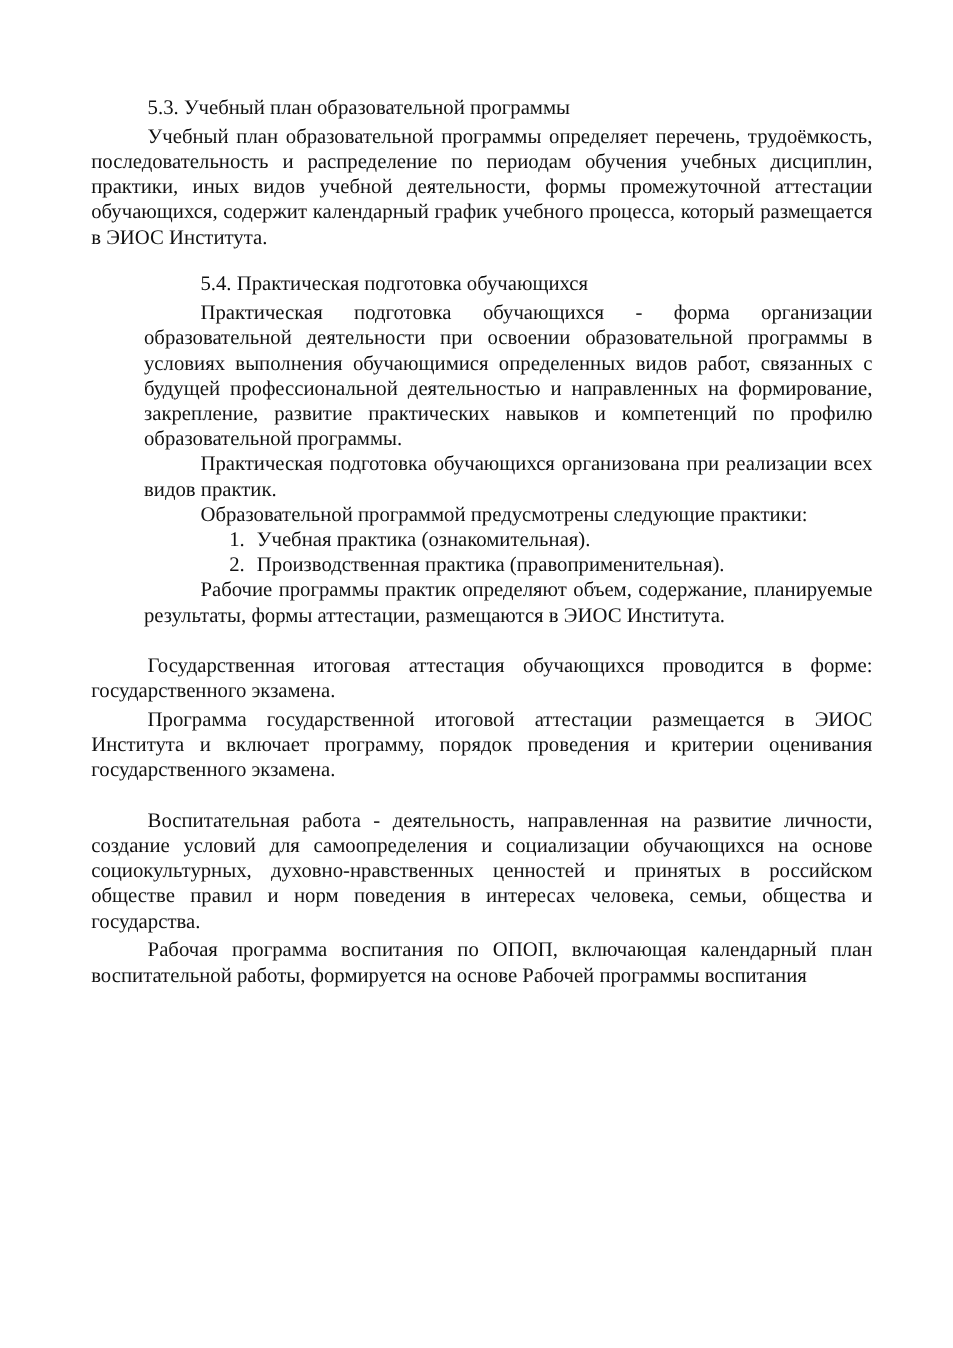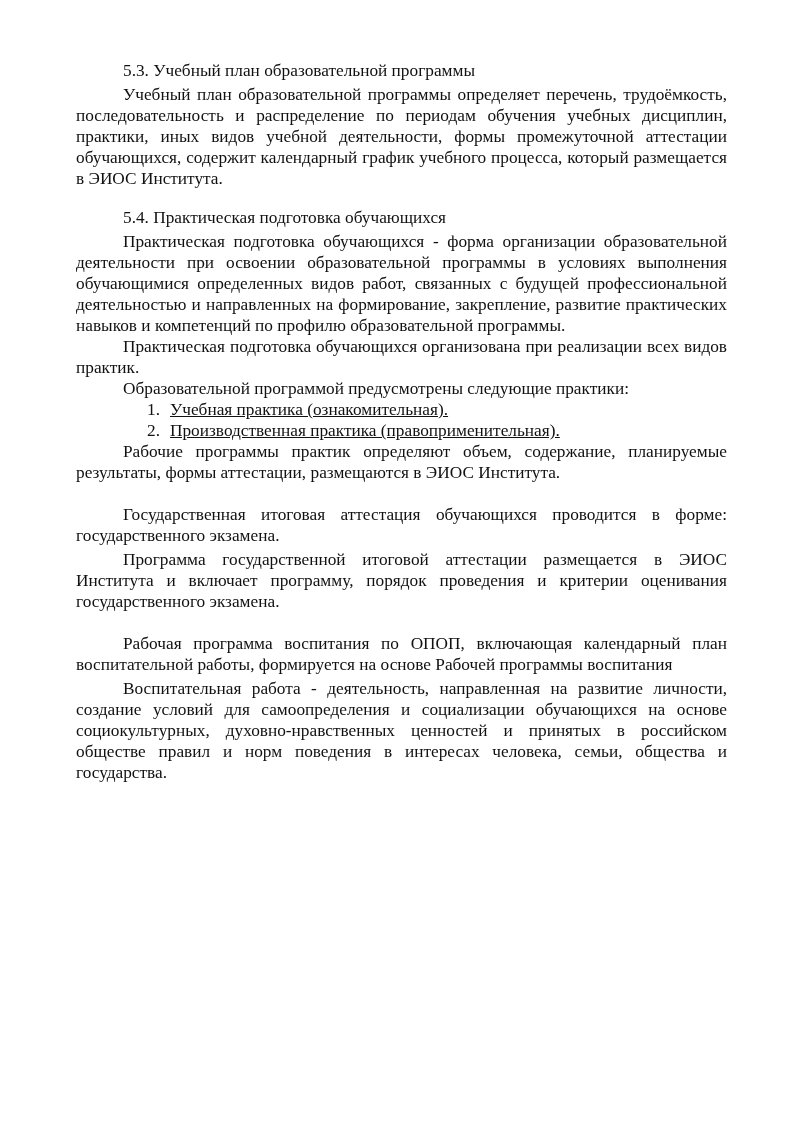--- a/index.html
+++ b/index.html
@@ -1,33 +1,33 @@
 <!DOCTYPE html>
 <html><head>
 <meta charset="utf-8">
 <style>
   html, body { margin: 0; padding: 0; background: #ffffff; }
   body { width: 794px; height: 1123px; position: relative; overflow: hidden; }
   .page {
-    position: absolute; left: 76px; top: 60px; width: 651px;
+    position: absolute; left: 76px; top: 79px; width: 651px;
     font-family: "Liberation Serif", "DejaVu Serif", serif;
     font-size: 17.3px; line-height: 21px; color: #111111;
   }
   .heading { margin: 0; padding-left: 47px; font-weight: normal; font-size: 17.3px; line-height: 21px; }
   .para { margin: 0; text-indent: 47px; text-align: justify; }
   .para.first { margin-top: 3px; }
   .section { margin: 0; }
   .section + .section { margin-top: 20px; }
-  .sec-54 { margin-top: 18px !important; }
+  .sec-54 { margin-top: 18px !important; margin-left: 44px; }
   .sec-55 { margin-top: 21px !important; }
   .sec-56 { margin-top: 21px !important; }
   .list { margin: 0; padding: 0; list-style: none; }
   .list li { padding-left: 71px; position: relative; }
   .list .num { position: absolute; left: 71px; }
-  .list .txt { padding-left: 23px; display: inline-block; text-decoration: underline; }
+  .list .txt { padding-left: 23px; display: inline-block; }
   .gap { margin-top: 3px; }
 </style>
 </head>
 <body>
 
 <div class="page">
 
   <div class="section">
     <h2 class="heading">5.3. Учебный план образовательной программы</h2>
     <p class="para first">Учебный план образовательной программы определяет перечень, трудоёмкость, последовательность и распределение по периодам обучения учебных дисциплин, практики, иных видов учебной деятельности, формы промежуточной аттестации обучающихся, содержит календарный график учебного процесса, который размещается в ЭИОС Института.</p>
@@ -50,17 +50,17 @@
     </ul>
     <p class="para">Рабочие программы практик определяют объем, содержание, планируемые результаты, формы аттестации, размещаются в ЭИОС Института.</p>
   </div>
 
   <div class="section sec-55">
     <p class="para first">Государственная итоговая аттестация обучающихся проводится в форме: государственного экзамена.</p>
     <p class="para gap">Программа государственной итоговой аттестации размещается в ЭИОС Института и включает программу, порядок проведения и критерии оценивания государственного экзамена.</p>
   </div>
 
   <div class="section sec-56">
+    <p class="para first">Воспитательная работа - деятельность, направленная на развитие личности, создание условий для самоопределения и социализации обучающихся на основе социокультурных, духовно-нравственных ценностей и принятых в российском обществе правил и норм поведения в интересах человека, семьи, общества и государства.</p>
     <p class="para gap">Рабочая программа воспитания по ОПОП, включающая календарный план воспитательной работы, формируется на основе Рабочей программы воспитания</p>
-    <p class="para first">Воспитательная работа - деятельность, направленная на развитие личности, создание условий для самоопределения и социализации обучающихся на основе социокультурных, духовно-нравственных ценностей и принятых в российском обществе правил и норм поведения в интересах человека, семьи, общества и государства.</p>
   </div>
 
 </div>
 
 </body></html>

